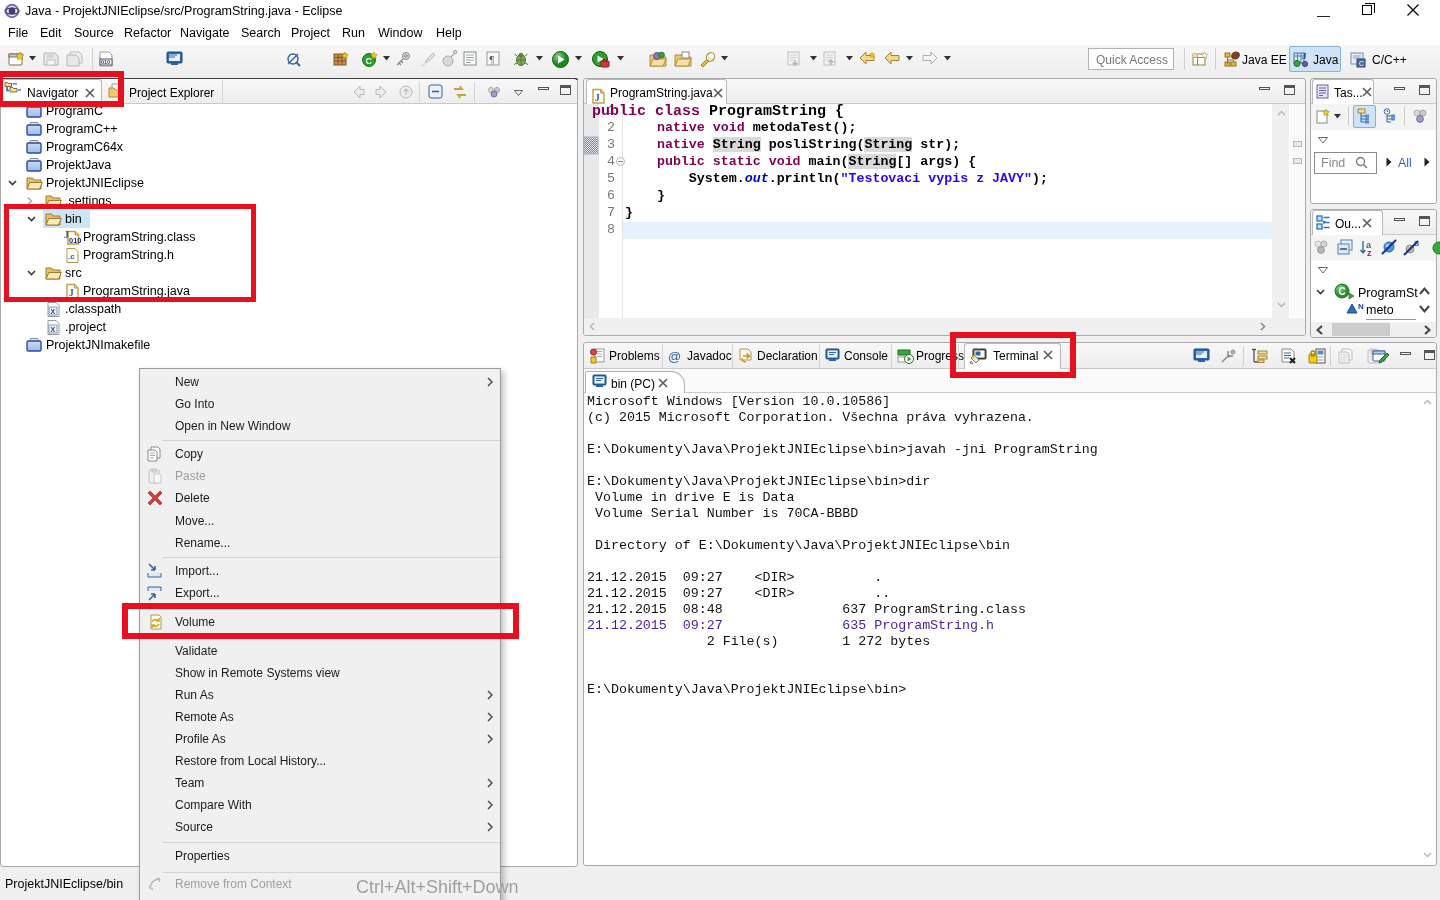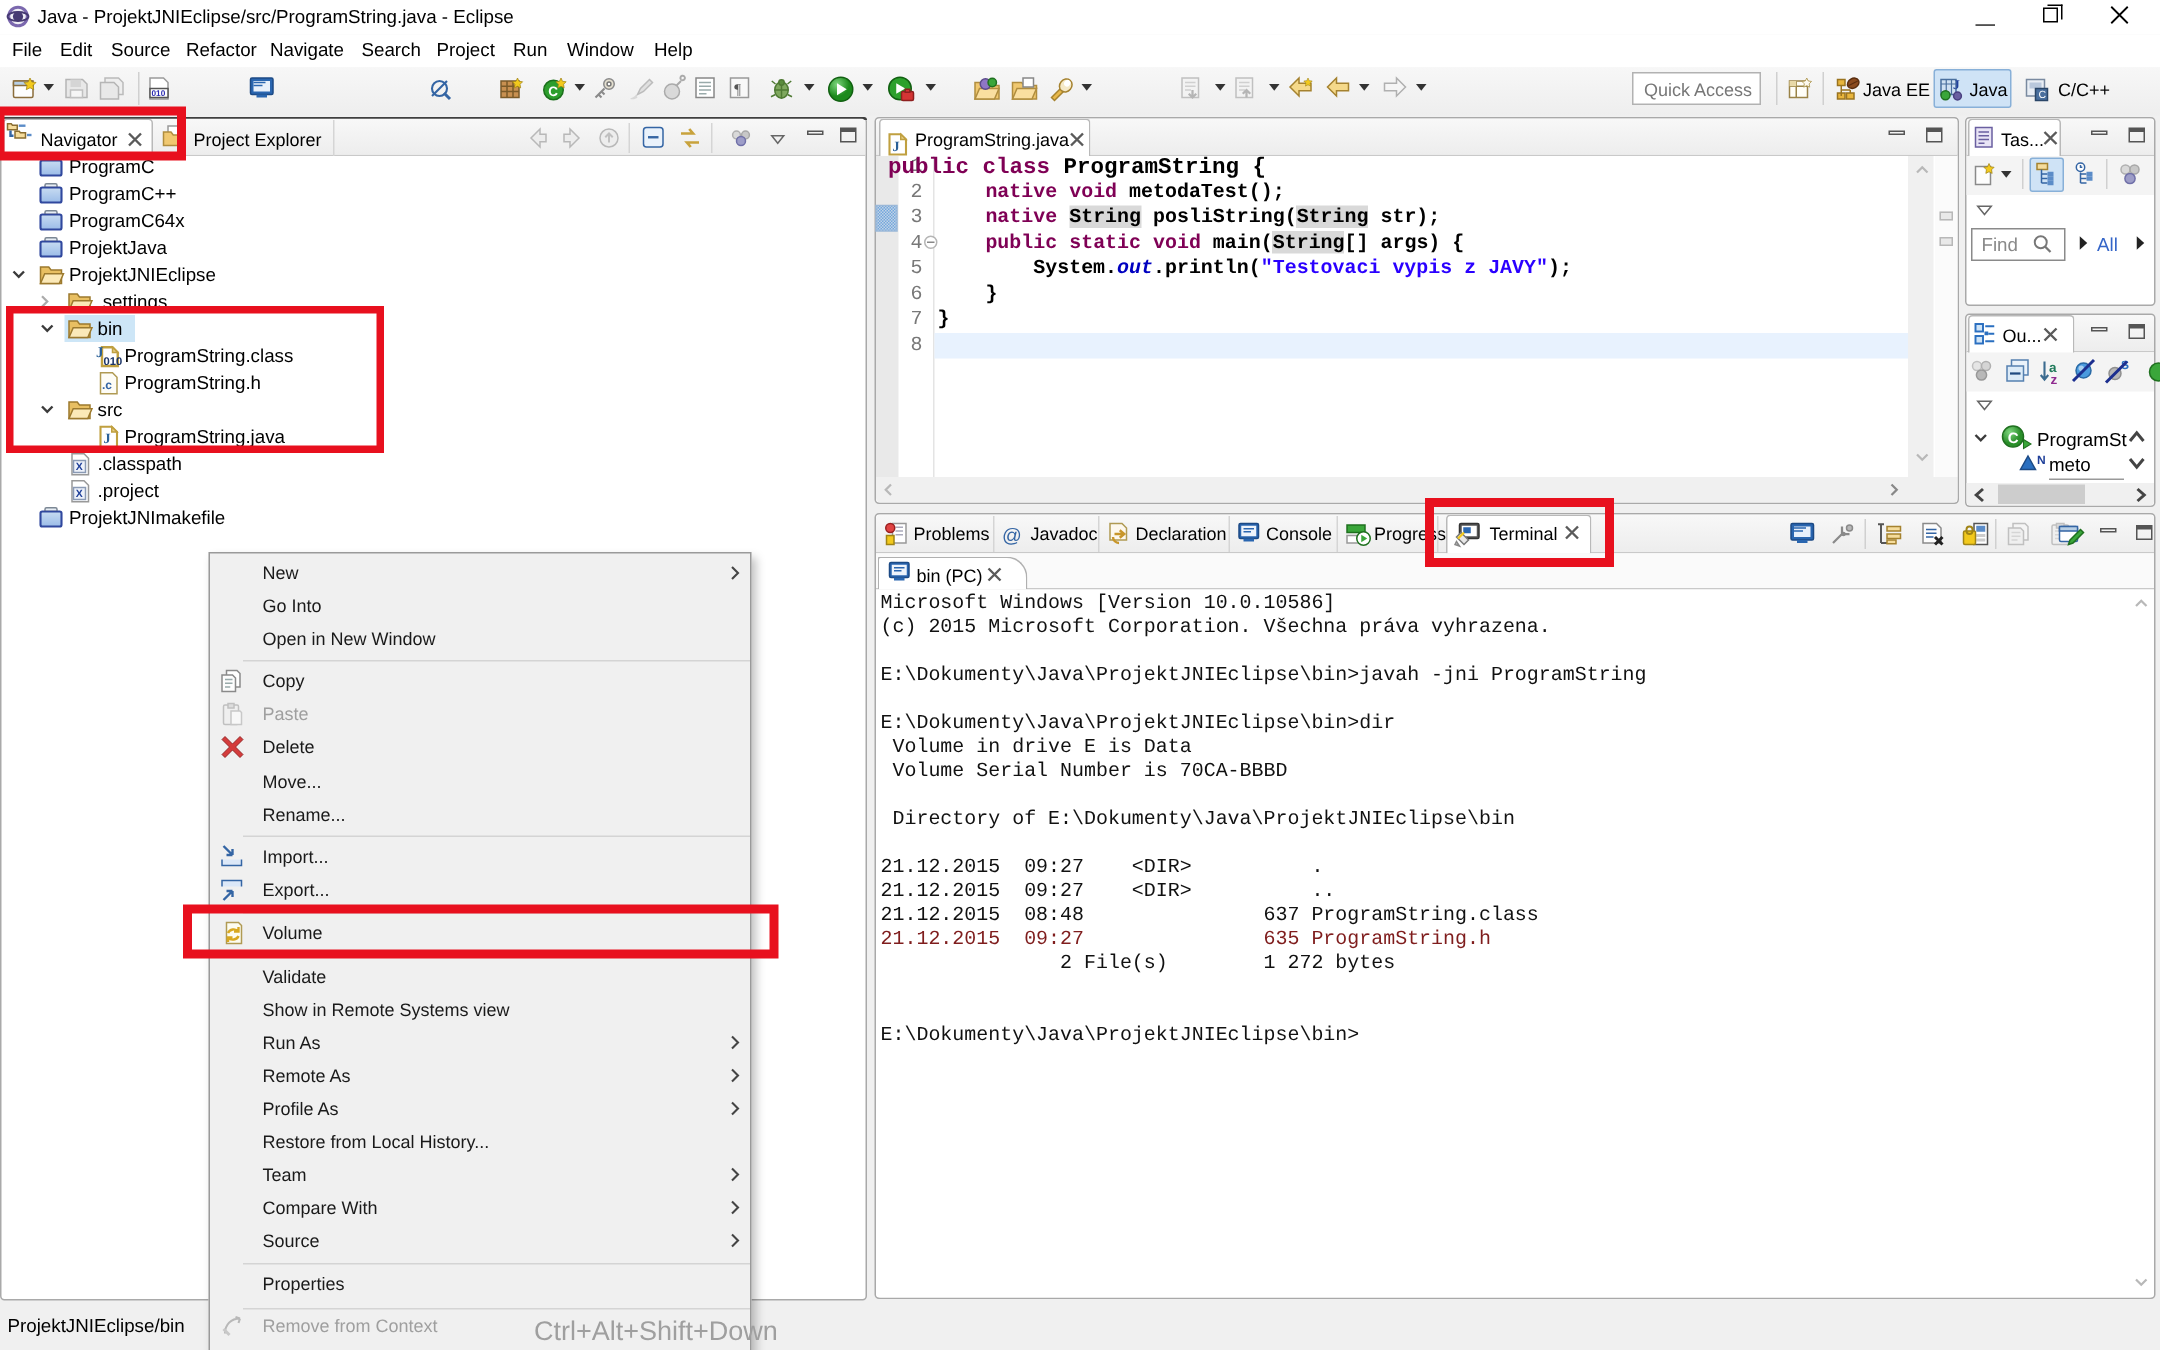--- a/index.html
+++ b/index.html
@@ -720,21 +720,21 @@
 <div class="txt mono" style="left:587px;top:395px;font-size:13.3px;color:#111;">Microsoft Windows [Version 10.0.10586]</div>
 <div class="txt mono" style="left:587px;top:411px;font-size:13.3px;color:#111;">(c) 2015 Microsoft Corporation. Všechna práva vyhrazena.</div>
 <div class="txt mono" style="left:587px;top:443px;font-size:13.3px;color:#111;">E:\Dokumenty\Java\ProjektJNIEclipse\bin&gt;javah -jni ProgramString</div>
 <div class="txt mono" style="left:587px;top:475px;font-size:13.3px;color:#111;">E:\Dokumenty\Java\ProjektJNIEclipse\bin&gt;dir</div>
 <div class="txt mono" style="left:587px;top:491px;font-size:13.3px;color:#111;"> Volume in drive E is Data</div>
 <div class="txt mono" style="left:587px;top:507px;font-size:13.3px;color:#111;"> Volume Serial Number is 70CA-BBBD</div>
 <div class="txt mono" style="left:587px;top:539px;font-size:13.3px;color:#111;"> Directory of E:\Dokumenty\Java\ProjektJNIEclipse\bin</div>
 <div class="txt mono" style="left:587px;top:571px;font-size:13.3px;color:#111;">21.12.2015  09:27    &lt;DIR&gt;          .</div>
 <div class="txt mono" style="left:587px;top:587px;font-size:13.3px;color:#111;">21.12.2015  09:27    &lt;DIR&gt;          ..</div>
 <div class="txt mono" style="left:587px;top:603px;font-size:13.3px;color:#111;">21.12.2015  08:48               637 ProgramString.class</div>
-<div class="txt mono" style="left:587px;top:619px;font-size:13.3px;color:#7f1d1d;">21.12.2015  09:27               635 ProgramString.h</div>
+<div class="txt mono" style="left:587px;top:619px;font-size:13.3px;color:#4c1d95;">21.12.2015  09:27               635 ProgramString.h</div>
 <div class="txt mono" style="left:587px;top:635px;font-size:13.3px;color:#111;">               2 File(s)        1 272 bytes</div>
 <div class="txt mono" style="left:587px;top:683px;font-size:13.3px;color:#111;">E:\Dokumenty\Java\ProjektJNIEclipse\bin&gt;</div>
 <svg class="a" style="left:1423px;top:399px" width="9" height="6" viewBox="0 0 9 6">
       <path d="M1 5 L4.5 1.5 L8 5" fill="none" stroke="#b8b8b8" stroke-width="1.5"></path>
     </svg>
 <svg class="a" style="left:1423px;top:852px" width="9" height="6" viewBox="0 0 9 6">
       <path d="M1 1 L4.5 4.5 L8 1" fill="none" stroke="#b8b8b8" stroke-width="1.5"></path>
     </svg>
 <div class="txt" style="left:5px;top:878px;">ProjektJNIEclipse/bin</div>
 <div class="a" style="left:139px;top:368px;width:362px;height:540px;background:#f0f0f0;border:1px solid #9a9a9a;box-shadow:3px 3px 6px rgba(0,0,0,0.25);"></div>

